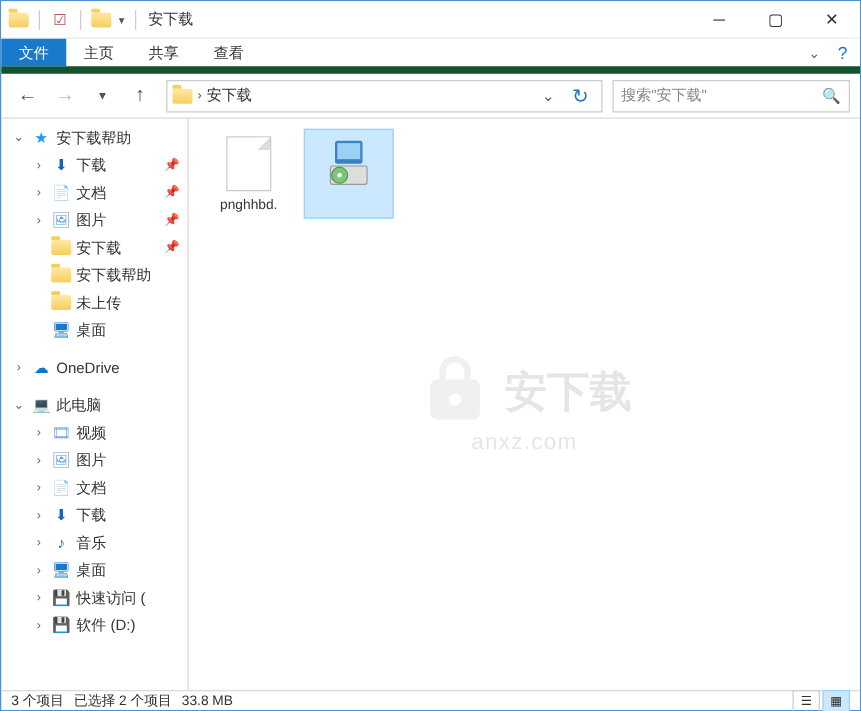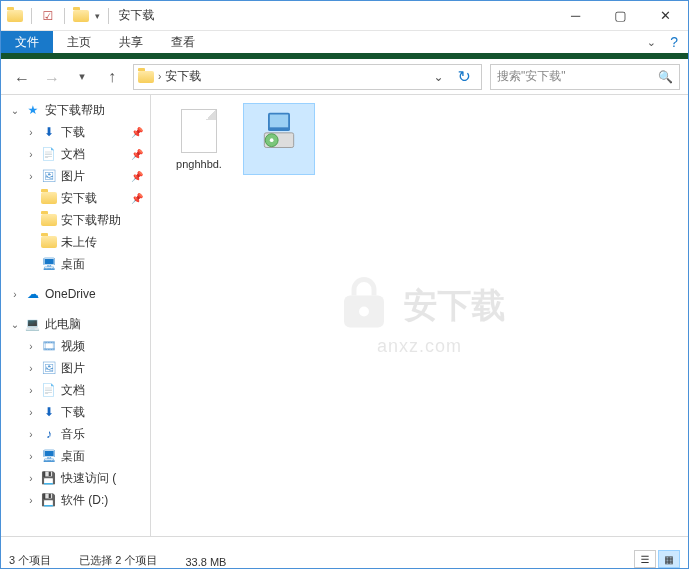--- a/index.html
+++ b/index.html
@@ -40,21 +40,21 @@
 .file-icon { width: 48px; height: 48px; display: flex; align-items: center; justify-content: center; margin-bottom: 2px; }
 .file-label { font-size: 11px; color: #333; word-break: break-all; line-height: 1.3; }
 .blank-doc { width: 36px; height: 44px; background: #fff; border: 1px solid #ccc; position: relative; }
 .blank-doc::after { content: ""; position: absolute; top: 0; right: 0; width: 10px; height: 10px; background: linear-gradient(135deg, #fff 50%, #ddd 50%); }
 .exe-icon svg { width: 44px; height: 44px; }
 .htm-icon { width: 38px; height: 44px; background: #fff; border: 1px solid #ccc; position: relative; display: flex; align-items: center; justify-content: center; }
 .colorwheel { width: 26px; height: 26px; border-radius: 50%; background: conic-gradient(#ff4d4d, #ffcc00, #33cc66, #3399ff, #cc66ff, #ff4d4d); position: relative; }
 .colorwheel::after { content: ""; position: absolute; inset: 8px; background: #fff; border-radius: 50%; }
 .watermark { position: absolute; top: 50%; left: 50%; transform: translate(-50%, -50%); opacity: 0.12; font-size: 28px; color: #333; text-align: center; pointer-events: none; }
 .watermark .big { font-size: 34px; font-weight: bold; }
-.statusbar { height: 32px; border-top: 1px solid #dadada; display: flex; align-items: flex-end; font-size: 11px; color: #333; padding: 0 8px; gap: 28px; }
+.statusbar { height: 16px; border-top: 1px solid #dadada; display: flex; align-items: center; font-size: 11px; color: #333; padding: 0 8px; gap: 8px; }
 .status-right { margin-left: auto; display: flex; gap: 2px; }
 .view-btn { width: 22px; height: 18px; border: 1px solid #ccc; display: flex; align-items: center; justify-content: center; font-size: 10px; }
 .view-btn.active { background: #cce8ff; border-color: #99d1ff; }
 .star { color: #2196f3; }
 .cloud { color: #0078d4; }
 .monitor { color: #1979ca; }
 .drive { color: #666; }
 </style>
 </head>
 <body>

